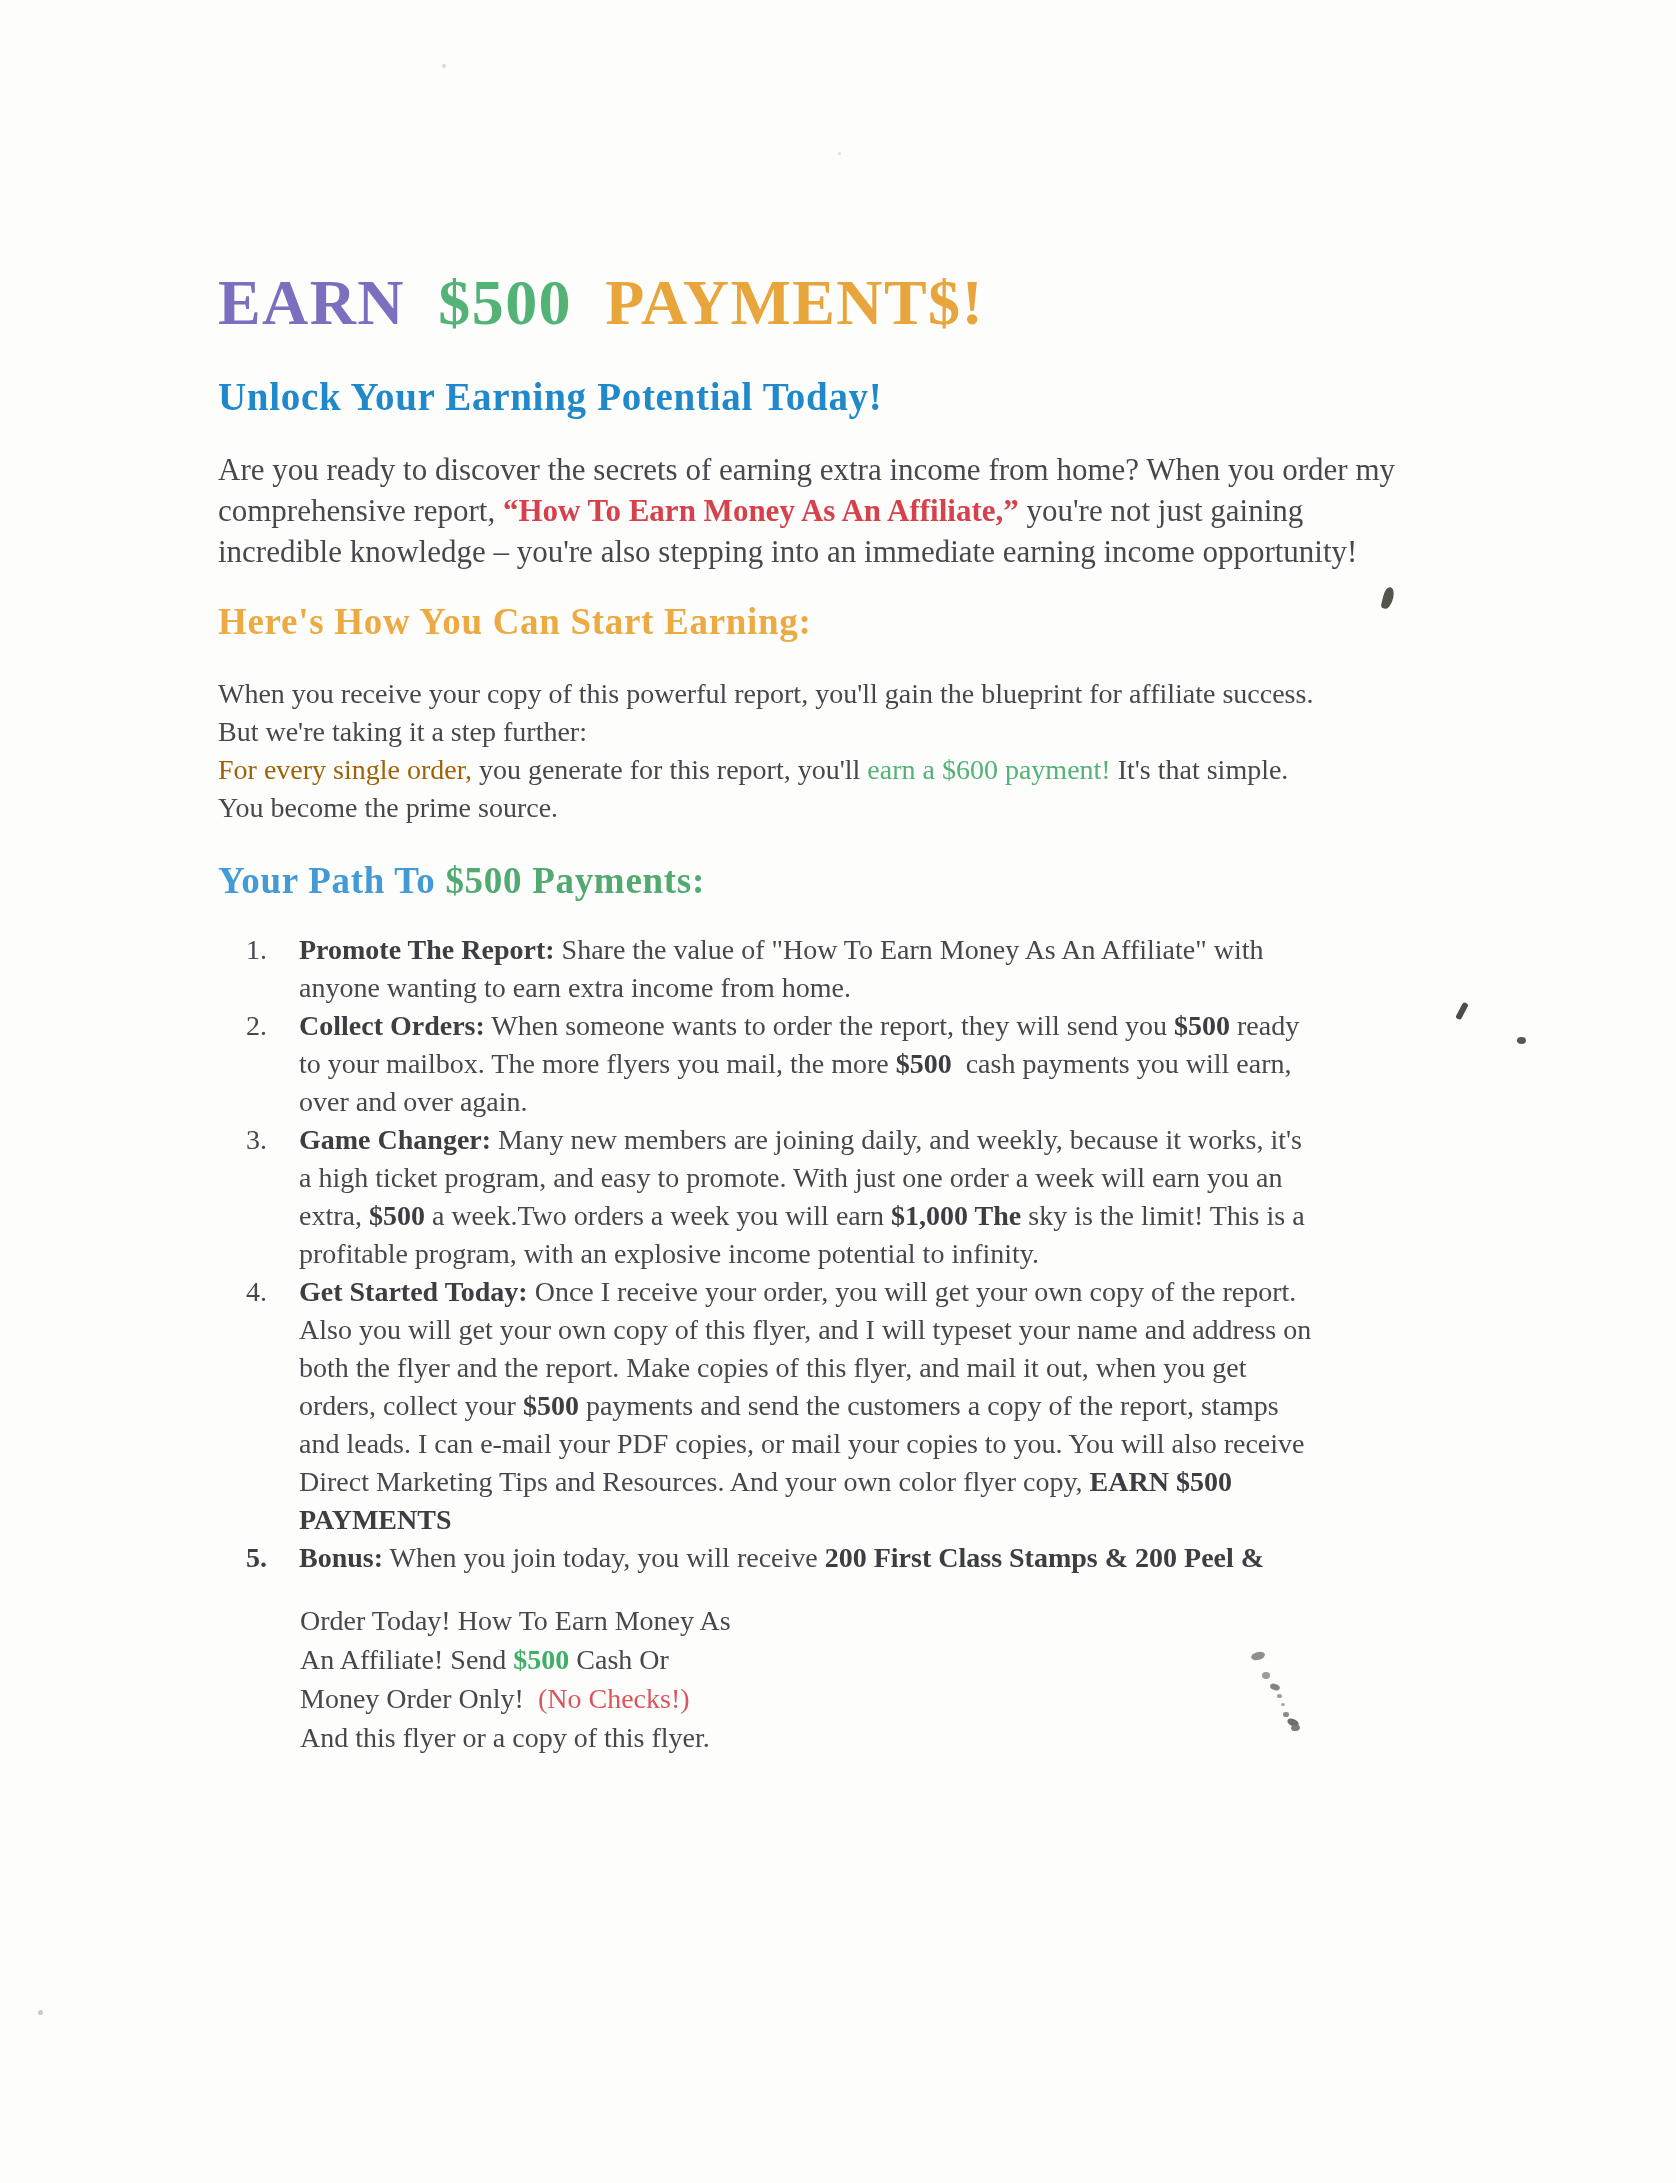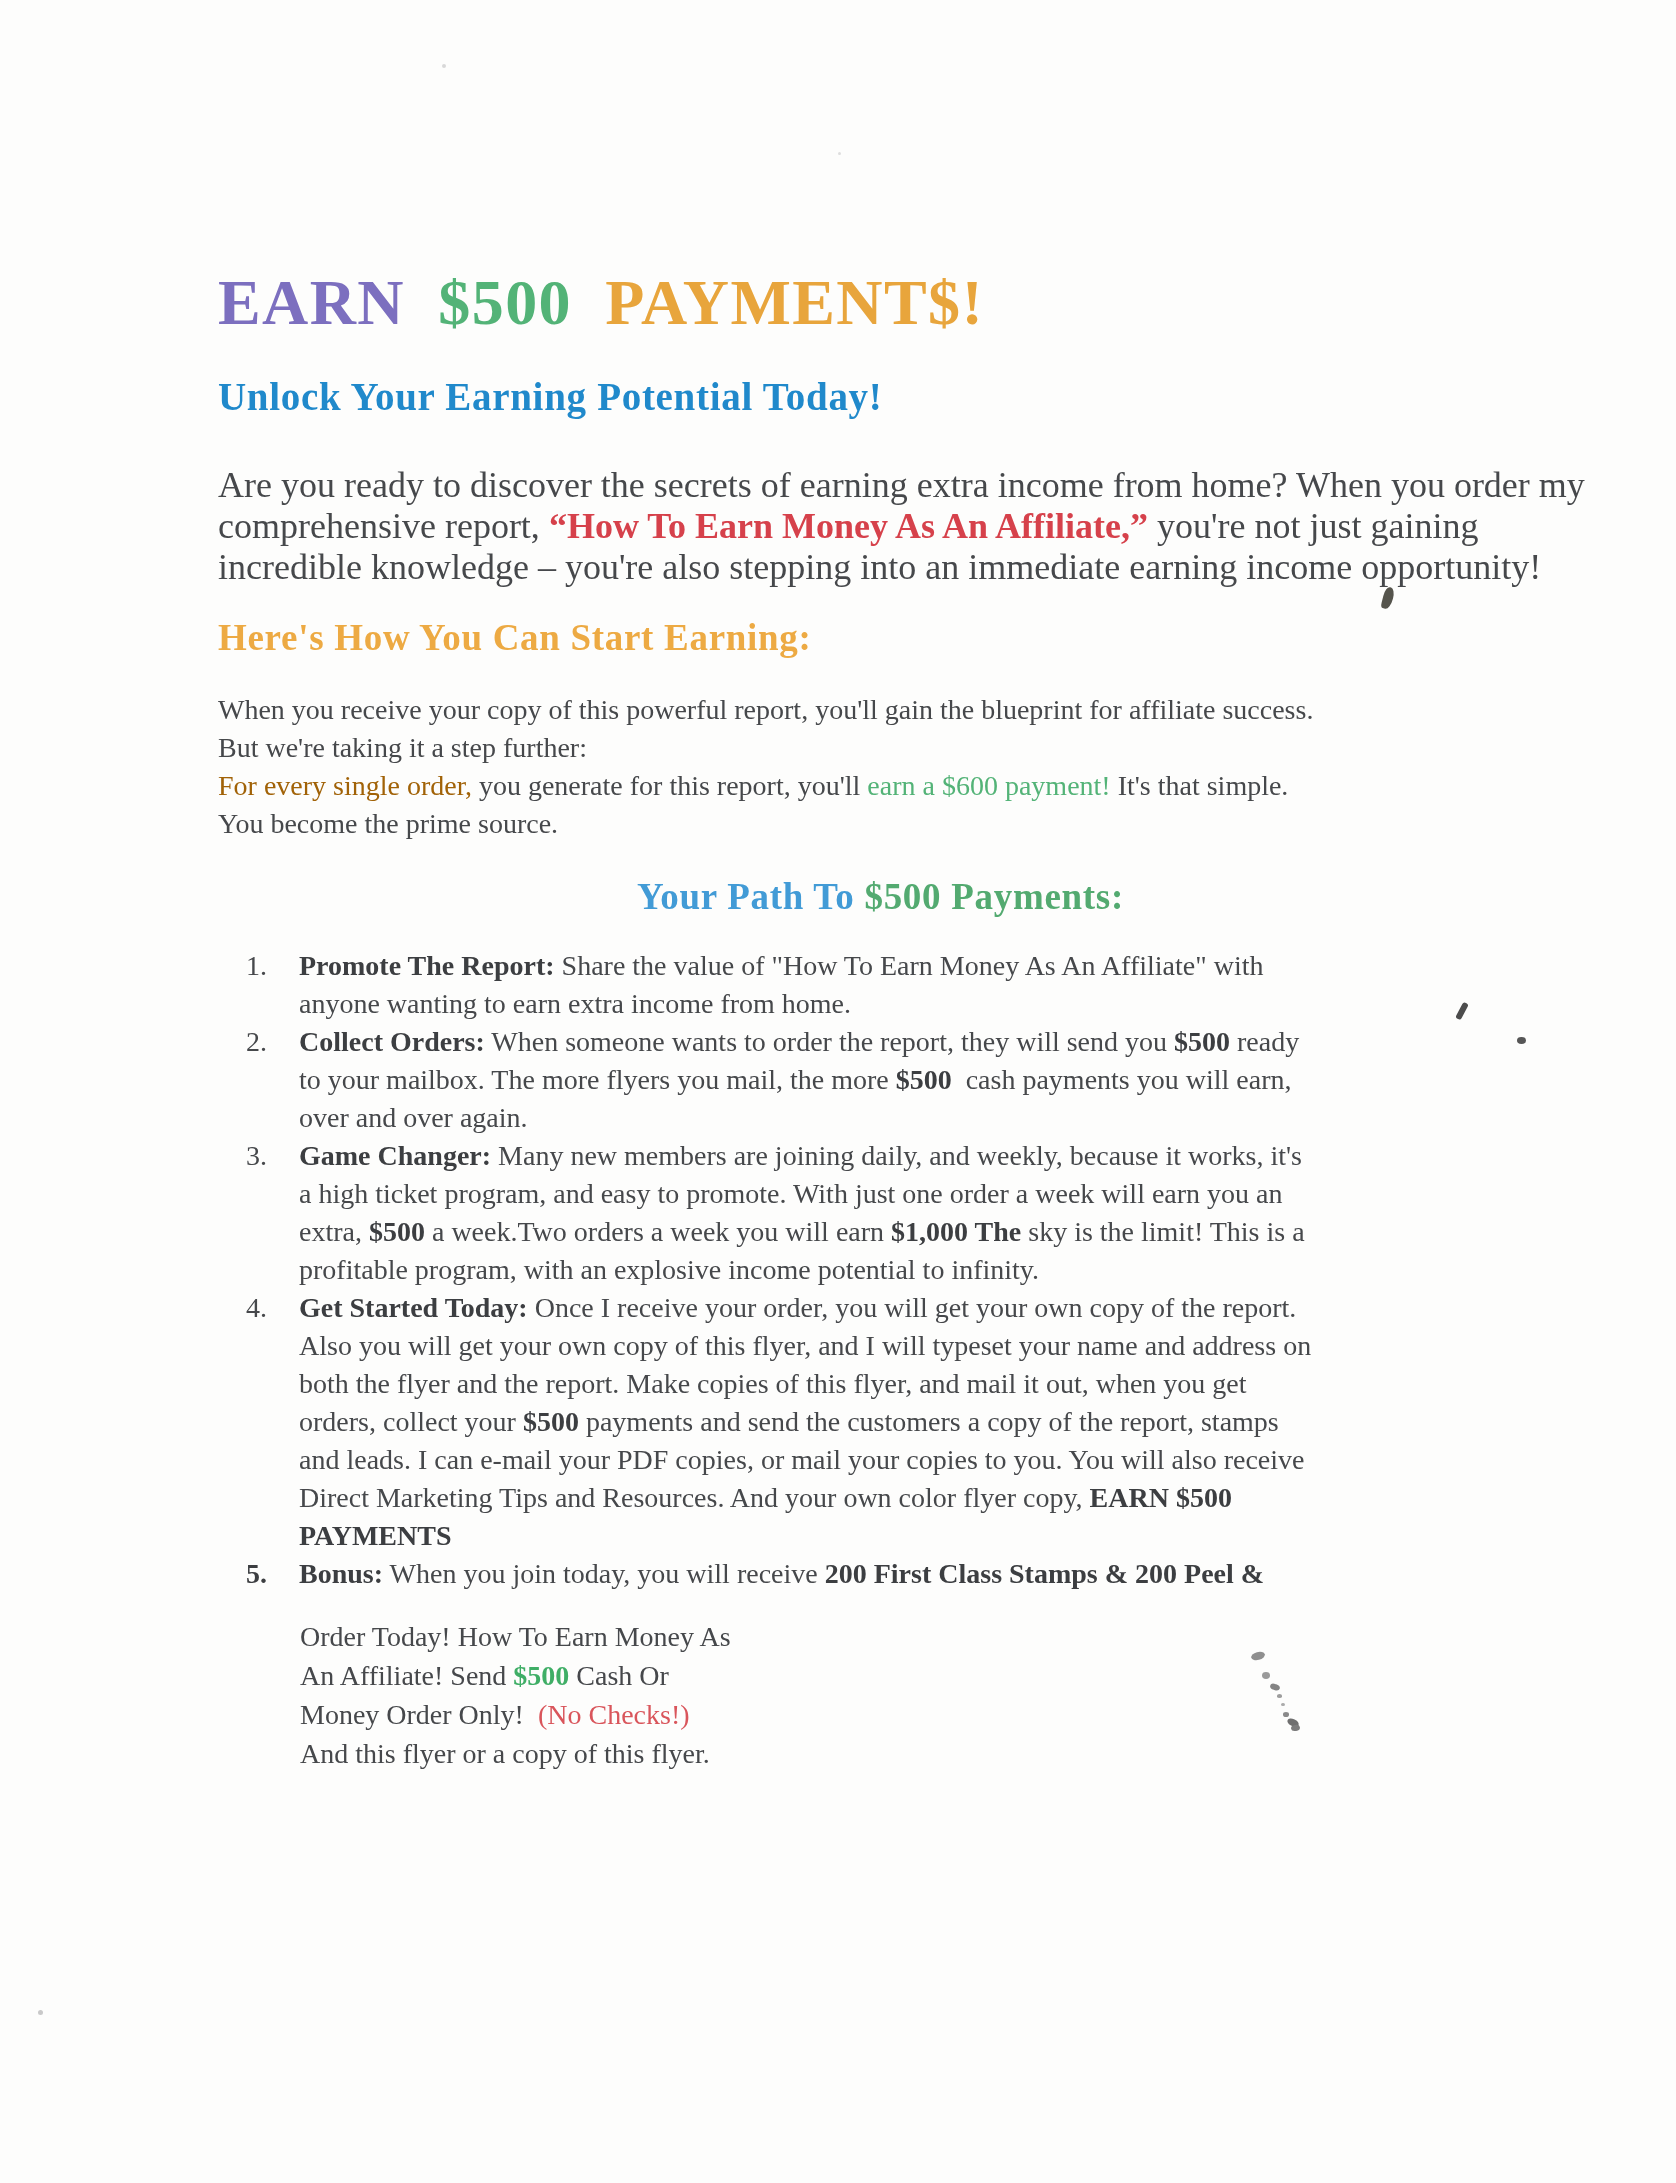--- a/index.html
+++ b/index.html
@@ -10,22 +10,22 @@
     overflow:hidden;
     font-family:Liberation Serif, serif;
     color:#46484b;
   }
   .content{margin-left:218px;width:1325px;}
   .tline{white-space:pre;}
   h1{margin:0;padding-top:269px;font-size:64px;line-height:68px;font-weight:bold;letter-spacing:1.4px;word-spacing:16px;}
   h2{margin:39px 0 0;font-size:39px;line-height:42px;font-weight:bold;color:#2089cb;letter-spacing:0.7px;}
   h3{margin:0;font-size:37px;line-height:39px;font-weight:bold;letter-spacing:0.7px;}
   .h3-start{margin-top:30px;color:#edaa43;}
-  .h3-path{margin-top:34px;text-align:center;}
-  .p-intro{margin:47px 0 0;font-size:36px;line-height:41px;}
+  .h3-path{margin-top:34px;}
+  .p-intro{margin:31px 0 0;font-size:31px;line-height:41px;}
   .p-body{margin:34px 0 0;font-size:28px;line-height:38px;}
   ol.steps{margin:31px 0 0;padding:0;list-style:none;font-size:28px;line-height:38px;}
   ol.steps li{display:flex;margin-left:28px;}
   .marker{width:53px;flex:none;}
   .li-body{flex:none;}
   .block{font-size:28px;line-height:39px;margin-left:82px;}
   .order-block{margin-top:24px;}
   .addr-block{margin-top:32px;}
   
   .b{font-weight:bold;color:#3c3e41;}

